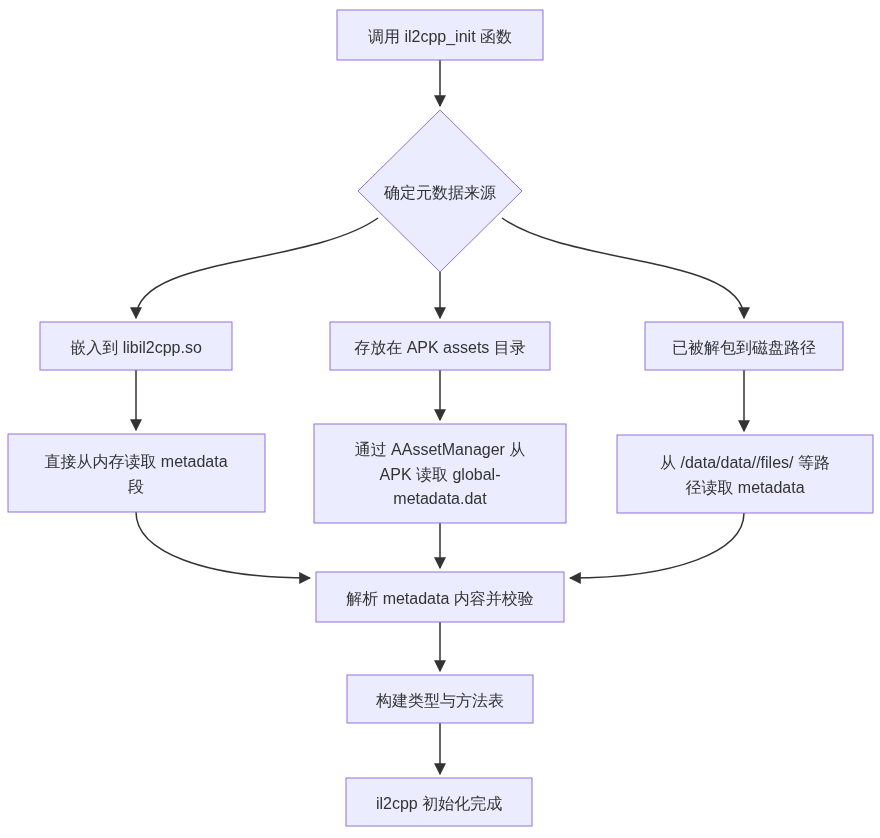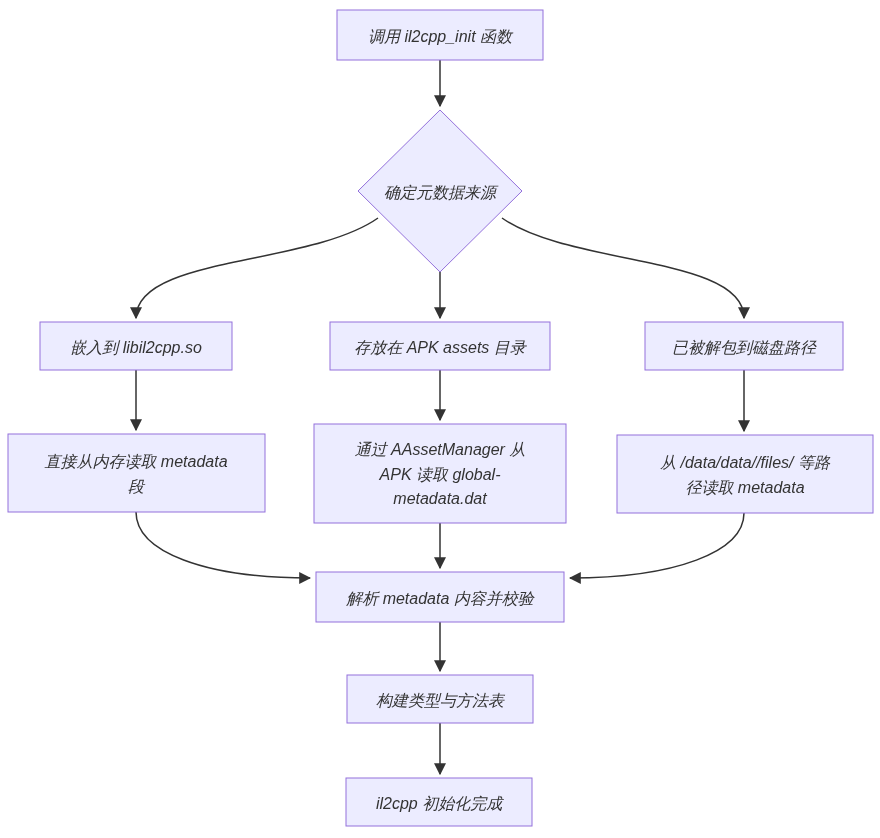--- a/index.html
+++ b/index.html
@@ -12,21 +12,20 @@
   html, body {
     margin: 0;
     padding: 0;
     background: var(--background);
   }
   .canvas-wrap {
     width: 880px;
     height: 838px;
     background: var(--background);
     position: relative;
-    font-style: italic;
   }
   svg text {
     font-family: "Liberation Sans", "DejaVu Sans", sans-serif;
     font-size: 16px;
     fill: var(--text-color);
     text-anchor: middle;
     dominant-baseline: central;
   }
   .node-shape {
     fill: var(--node-fill);

